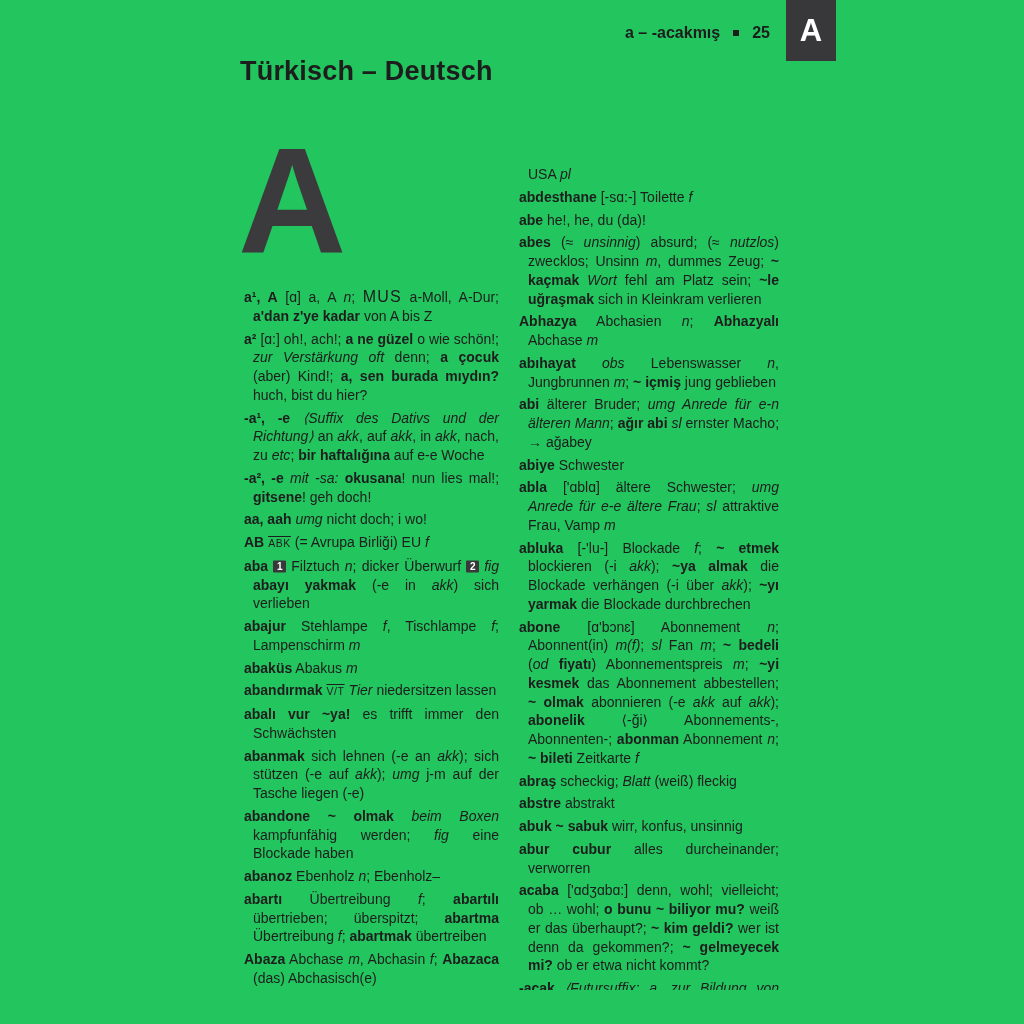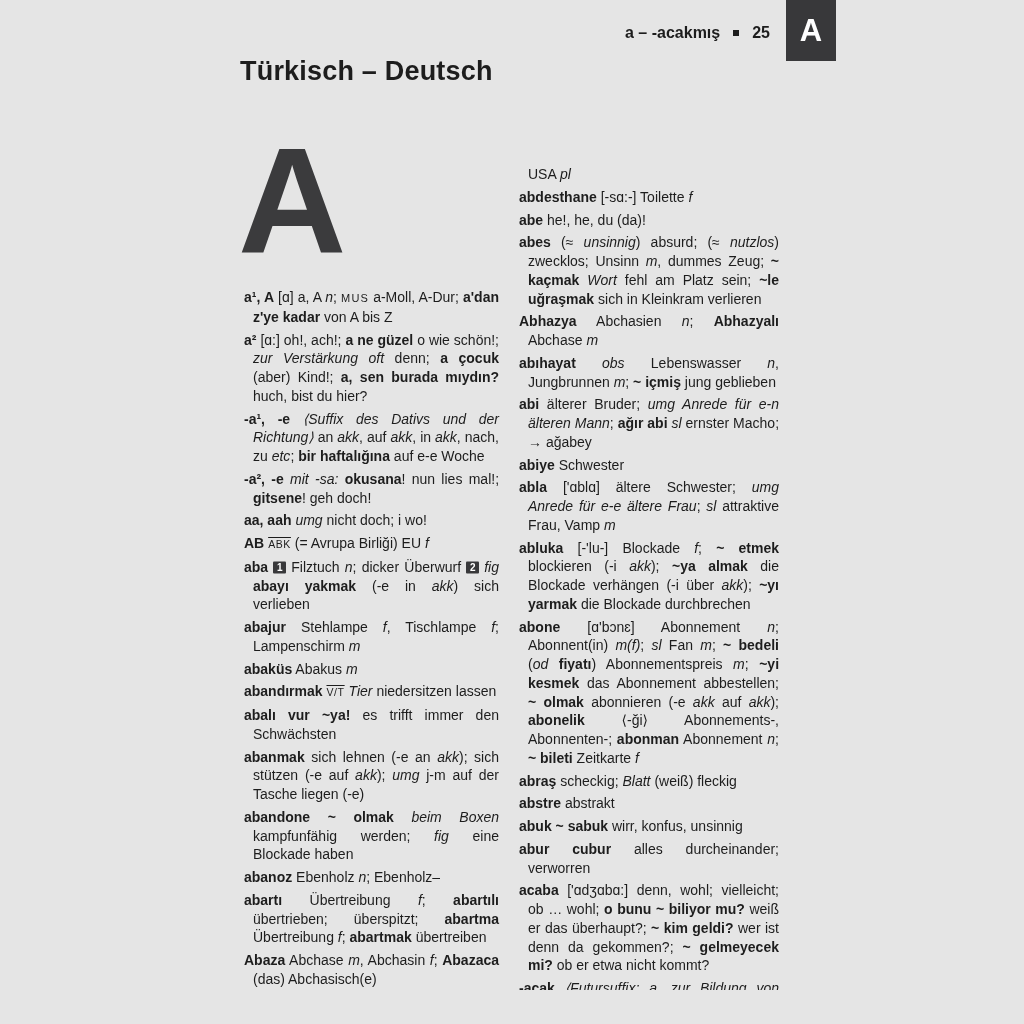--- a/index.html
+++ b/index.html
@@ -1,17 +1,17 @@
 <!DOCTYPE html>
 <html><head>
 <meta charset="utf-8">
 <style>
   html,body{margin:0;padding:0;background:#ffffff;}
   .page{
-    position:relative;width:1024px;height:1024px;background:#e5e5e5;
+    position:relative;width:1024px;height:1024px;background:#22c55e;
     font-family:"Liberation Sans",sans-serif;color:#1d1d1d;overflow:hidden;
   }
   
   .guide{position:absolute;top:24px;left:475px;width:295px;text-align:right;
     font-size:16px;font-weight:bold;white-space:nowrap;}
   .guide .sq{display:inline-block;width:6px;height:6px;background:#1d1d1d;
     margin:0 13px 2px 13px;vertical-align:middle;}
   .guide .pageno{font-weight:bold;}
   .thumb-tab{position:absolute;left:786px;top:0;width:50px;height:61px;background:#38383a;
     display:flex;align-items:center;justify-content:center;}
@@ -24,21 +24,21 @@
     font-weight:bold;color:#3b3b3d;}
   
   .col{position:absolute;font-size:14px;line-height:18.75px;text-align:justify;
     hyphens:manual;}
   .col-left{left:240px;top:284px;width:263px;height:706px;overflow:hidden;}
   .col-right{left:515px;top:161px;width:268px;height:829px;overflow:hidden;}
   p.entry{margin:4px;padding-left:9px;text-indent:-9px;}
   p.entry.cont{text-indent:0;}
   .seg-b{font-weight:bold;}
   .seg-i{font-style:italic;}
-  .seg-sc{font-size:11px;letter-spacing:1.2px;}
+  .seg-sc{font-size:16px;letter-spacing:1.2px;}
   .seg-ov{font-size:10.5px;letter-spacing:0.6px;text-decoration:overline;}
   .seg-box{display:inline-block;background:#38383a;color:#ffffff;font-size:10px;
     line-height:12px;padding:0 3.5px;font-weight:bold;border-radius:1px;
     text-indent:0;transform:translateY(-1.5px);}
 </style>
 </head>
 <body>
 
 <div class="page">
 

